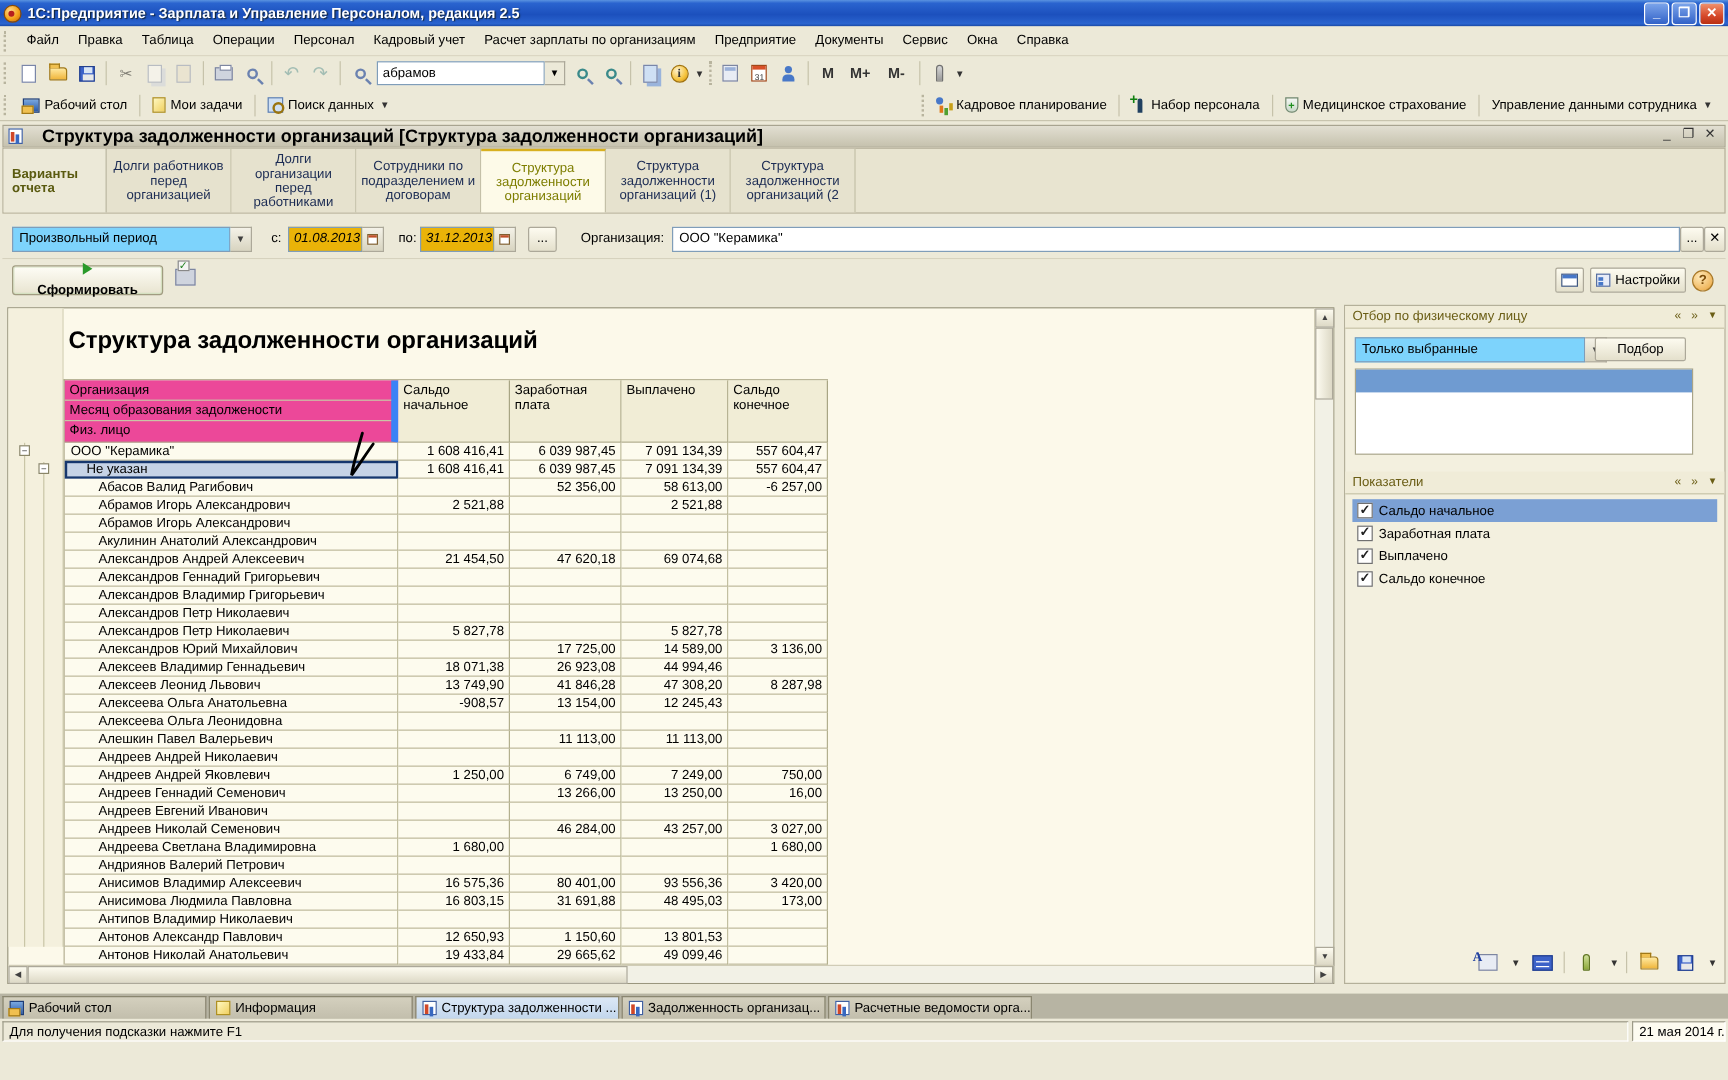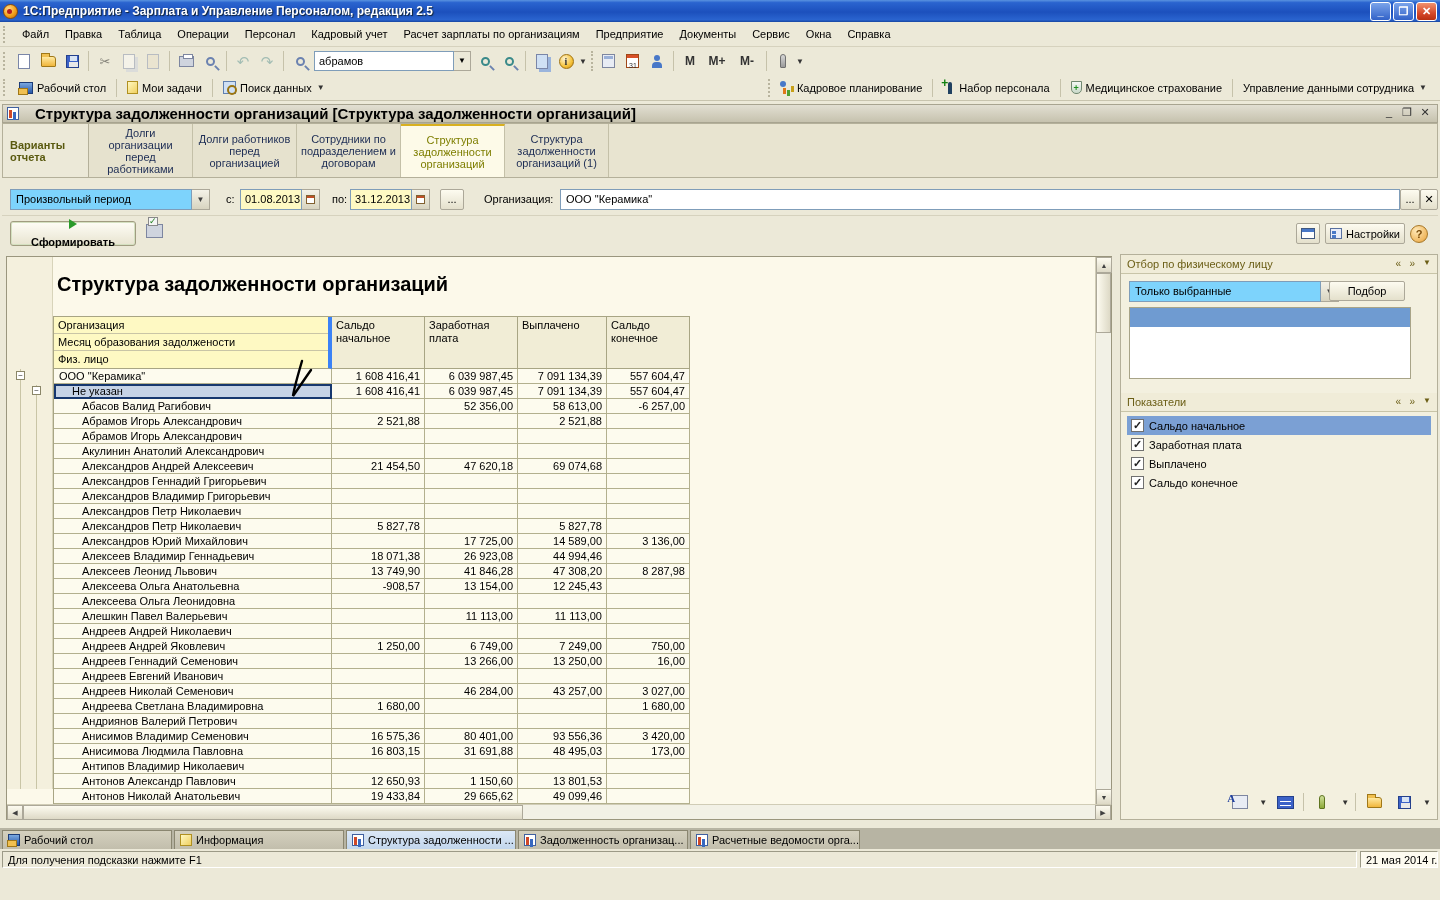--- a/index.html
+++ b/index.html
@@ -95,21 +95,21 @@
   .rtab { width:104px; border-right:1px solid #c4c0a8; display:flex; align-items:center; justify-content:center; text-align:center; padding:2px 3px; color:#1c2c54; line-height:12px; background:#e6e2ce; }
   .rtab.active { background:#fdfae8; color:#7e7e00; border-top:2px solid #d8b020; }
 
   
   .filter-row { position:absolute; left:2px; top:182px; width:1436px; height:34px; background:#ece9d8; border-bottom:1px solid #d6d2be; }
   .combo { position:absolute; display:flex; height:21px; }
   .combo .val { flex:1; background:#7dd3fc; border:1px solid #7f9db9; padding:3px 5px; white-space:nowrap; overflow:hidden; }
   .combo .dd { width:18px; background:linear-gradient(180deg,#f4f2e8,#d8d4c0); border:1px solid #aca899; border-left:none; text-align:center; font-size:8px; line-height:19px; color:#404040; }
   .flabel { position:absolute; top:11px; }
   .date-field { position:absolute; display:flex; height:21px; }
-  .date-field .val { width:62px; background:#fef9c3; border:1px solid #7f9db9; padding:3px 4px; }
+  .date-field .val { width:62px; background:#eab308; border:1px solid #7f9db9; padding:3px 4px;font-style:italic; }
   .date-field .cal { width:18px; background:linear-gradient(180deg,#f4f2e8,#d8d4c0); border:1px solid #aca899; border-left:none; display:flex; align-items:center; justify-content:center; }
   .cal-mini { width:9px; height:9px; background:#fff; border:1px solid #806030; }
   .cal-mini::before { content:""; display:block; height:2px; background:#c05028; }
   .sm-btn { position:absolute; height:21px; background:linear-gradient(180deg,#fdfbf0,#e4e0cc); border:1px solid #aca899; border-radius:2px; text-align:center; }
   .org-input { position:absolute; background:#fff; border:1px solid #7f9db9; height:21px; padding:3px 5px; }
 
   
   .action-row { position:absolute; left:2px; top:216px; width:1436px; height:38px; background:#ece9d8; }
   .gen-btn { position:absolute; left:8px; top:5px; width:126px; height:25px; background:linear-gradient(180deg,#fefdf6,#e8e4d0);
     border:1px solid #a09c80; border-radius:3px; box-shadow:0 0 0 1px #d4e0c0 inset; display:flex; align-items:center; justify-content:center; gap:7px; font-weight:bold;flex-direction:column; }
@@ -127,21 +127,21 @@
 
   
   .main { position:absolute; left:0; top:254px; width:1440px; height:570px; background:#ece9d8; }
   .report-pane { position:absolute; left:6px; top:2px; width:1106px; height:564px; border:1px solid #9a967e; background:#fcf9ea; }
   .tree-margin { position:absolute; left:0; top:0; width:46px; height:532px; background:#f4f0dd; border-right:1px solid #d8d4ba; }
   .tree-vline { position:absolute; width:1px; background:#c9c5a6; }
   .tree-box { position:absolute; width:9px; height:9px; background:#fff; border:1px solid #8a8668; font-size:8px; line-height:7px; text-align:center; color:#333; }
   .rep-title { position:absolute; left:50px; top:16px; font-size:20px; font-weight:bold; color:#000; }
   .rtable { position:absolute; left:46px; top:59px; }
   .t-header { display:flex; border-top:1px solid #a8a584; border-left:1px solid #a8a584; }
-  .t-hcol1 { width:278px; background:#fef9c3; border-right:4px solid #3b82f6; border-bottom:1px solid #a8a584; }
+  .t-hcol1 { width:278px; background:#ec4899; border-right:6px solid #3b82f6; border-bottom:1px solid #a8a584; }
   .t-hcol1 > div { height:17px; padding:2px 4px; border-bottom:1px solid #c9c5a6; }
   .t-hcol1 > div:last-child { border-bottom:none; }
   .t-hcol { width:93px; background:#f1edd6; border-right:1px solid #a8a584; border-bottom:1px solid #a8a584; padding:2px 4px; line-height:13px; }
   .t-hcol.w3 { width:89px; } .t-hcol.w4 { width:83px; }
   .t-body { border-left:1px solid #a8a584; }
   .t-row { display:flex; height:15px; }
   .t-cell { background:#fdfbee; border-right:1px solid #b3b08e; border-bottom:1px solid #b3b08e; padding:1px 4px; white-space:nowrap; overflow:hidden; line-height:12px; }
   .t-name { width:278px; }
   .t-name.lvl0 { padding-left:5px; }
   .t-name.lvl1 { padding-left:16px; }
@@ -361,25 +361,26 @@
   <span class="ic-report"></span>
   <span class="rw-title">Структура задолженности организаций [Структура задолженности организаций]</span>
   <span class="rw-btn">_</span>
   <span class="rw-btn">❐</span>
   <span class="rw-btn">✕</span>
 </div>
 
 <div class="tabstrip">
   <span class="variants">Варианты отчета</span>
   <span id="report-tabs" style="display:flex;">
+      <span class="rtab">Долги работников перед организацией</span>
       <span class="rtab">Долги организации перед работниками</span>
-      <span class="rtab">Долги работников перед организацией</span>
       <span class="rtab">Сотрудники по подразделением и договорам</span>
       <span class="rtab active">Структура задолженности организаций</span>
       <span class="rtab">Структура задолженности организаций (1)</span>
+      <span class="rtab">Структура задолженности организаций (2</span>
     </span>
 </div>
 
 <div class="filter-row">
   <span class="combo" style="left:8px; top:7px; width:200px;">
     <span class="val">Произвольный период</span>
     <span class="dd">▼</span>
   </span>
   <span class="flabel" style="left:224px;">с:</span>
   <span class="date-field" style="left:238px; top:7px;">
@@ -607,21 +608,21 @@
             <div class="t-cell t-num w4">1 680,00</div>
           </div>
           <div class="t-row">
             <div class="t-cell t-name lvl2">Андриянов Валерий Петрович</div>
             <div class="t-cell t-num "></div>
             <div class="t-cell t-num "></div>
             <div class="t-cell t-num w3"></div>
             <div class="t-cell t-num w4"></div>
           </div>
           <div class="t-row">
-            <div class="t-cell t-name lvl2">Анисимов Владимир Семенович</div>
+            <div class="t-cell t-name lvl2">Анисимов Владимир Алексеевич</div>
             <div class="t-cell t-num ">16 575,36</div>
             <div class="t-cell t-num ">80 401,00</div>
             <div class="t-cell t-num w3">93 556,36</div>
             <div class="t-cell t-num w4">3 420,00</div>
           </div>
           <div class="t-row">
             <div class="t-cell t-name lvl2">Анисимова Людмила Павловна</div>
             <div class="t-cell t-num ">16 803,15</div>
             <div class="t-cell t-num ">31 691,88</div>
             <div class="t-cell t-num w3">48 495,03</div>

